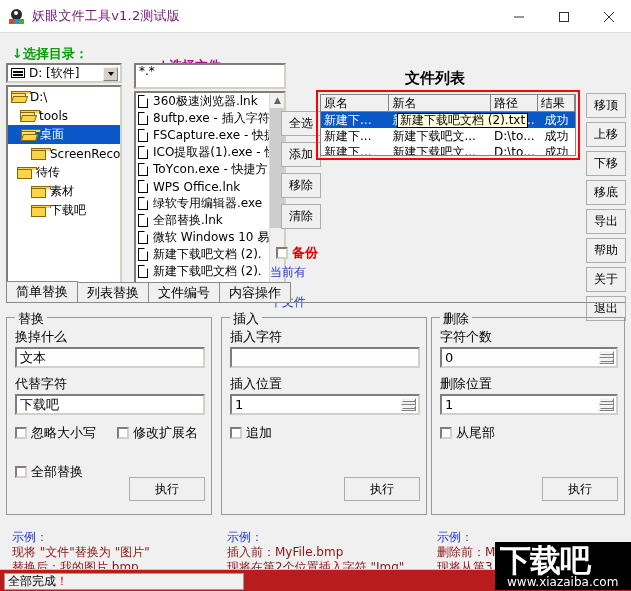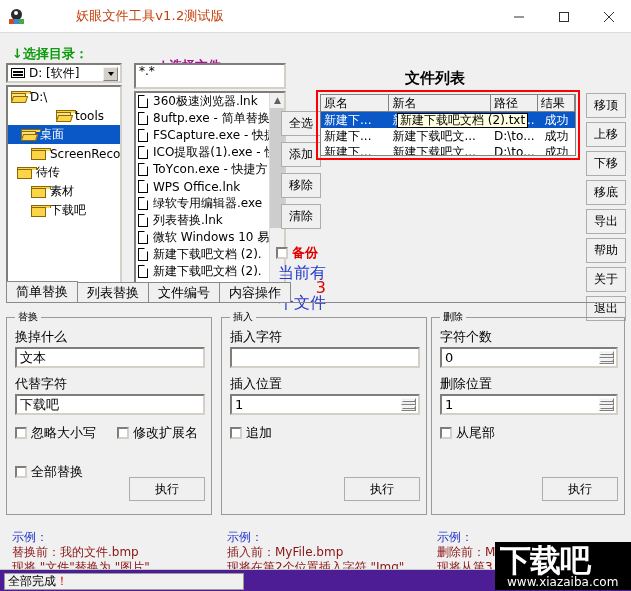--- a/index.html
+++ b/index.html
@@ -25,21 +25,21 @@
     position:absolute; left:2px; top:1px; width:11px; height:11px;
     border-radius:50%; background:#2b2b2b;
   }
   #app-icon .eye:after {
     content:""; position:absolute; left:3px; top:2px; width:4px; height:4px;
     border-radius:50%; background:#ffffff;
   }
   #app-icon .sp1 { position:absolute; left:0px; bottom:0px; width:5px;height:5px;background:#d04a27; }
   #app-icon .sp2 { position:absolute; left:5px; bottom:0px; width:5px;height:5px;background:#3a8ad0; }
   #app-icon .sp3 { position:absolute; left:10px; bottom:0px; width:5px;height:5px;background:#49a849; }
-  #title-text { font-size: 13px; color: #c2410c; letter-spacing: .2px; margin-left: 44px; }
+  #title-text { font-size: 13px; color: #701a75; letter-spacing: .2px; }
   #win-controls { position:absolute; right:0; top:0; height:33px; display:flex; }
   .win-btn {
     width: 45px; height: 33px; display:flex; align-items:center; justify-content:center;
     color:#303030; font-size: 12px; line-height:1; cursor: default;
   }
   .win-btn svg { display:block; }
 
   
   #client {
     position:absolute; left:0; top:33px; width:631px; height:448px;
@@ -142,22 +142,22 @@
 
   #backup-row {
     position:absolute; left:276px; top:211px; display:flex; align-items:center;
   }
   .cb {
     width:12px;height:12px;background:#ffffff;border:2px inset #d4d0c8;margin-right:4px;flex:none;
   }
   #backup-label { color:#e00000; font-weight:bold; font-size:13px; }
 
   #count-box {
-    position:absolute; left:270px; top:232px; width:56px; text-align:right;
-    font-size:16px; line-height:15px;
+    position:absolute; left:270px; top:232px; width:56px; text-align:left;
+    font-size:12px; line-height:15px;
   }
   #count-box .blue { color:#2436c8; }
   #count-box .red { color:#e00000; }
 
   
   #list-title {
     position:absolute; left:315px; top:36px; width:240px; text-align:center;
     font-size:15px; font-weight:bold; color:#000;
   }
   #grid-frame {
@@ -197,21 +197,21 @@
   #tab-strip-line {
     position:absolute; left:6px; top:269px; width:619px; height:1px; background:#8a8a8a;
   }
 
   
   .group {
     position:absolute; border:1px solid #9a9a9a; background:transparent;
   }
   .group > .legend {
     position:absolute; top:-8px; left:8px; background:#f0f0f0; padding:0 3px;
-    font-size:10px; color:#000;
+    font-size:13px; color:#000;
   }
   .fld-label { position:absolute; font-size:13px; color:#000; }
   .txtbox {
     position:absolute; background:#ffffff; border:2px inset #d4d0c8;
     font-size:13px; color:#000; padding:1px 3px; display:flex; align-items:center;
   }
   .spin {
     position:absolute; right:2px; top:2px; width:15px; bottom:2px;
     display:flex; flex-direction:column;
   }
@@ -224,21 +224,21 @@
   .cbrow { position:absolute; display:flex; align-items:center; font-size:13px; }
   .exec-btn { position:absolute; width:76px; height:24px; }
 
   .example { position:absolute; font-size:12px; line-height:15px; }
   .ex-title { color:#2436c8; }
   .ex-line { color:#8a1414; }
 
   
   #statusbar {
     position:absolute; left:0; bottom:0; width:631px; height:22px;
-    background:#4c1d95; border-top:1px solid #c8c8c8;
+    background:#b91c1c; border-top:1px solid #c8c8c8;
   }
   #status-text {
     position:absolute; left:4px; top:3px; width:240px; height:17px;
     border:1px solid #9a9a9a; background:#f0f0f0; font-size:12px;
     display:flex; align-items:center; padding-left:3px;
   }
   #status-text .bang { color:#e00000; }
 
   
   #watermark {
@@ -304,21 +304,21 @@
 
   <div id="dir-tree">
       <div class="tree-item" style="padding-left: 3px;">
         <span class="folder-ico open">
           <span class="tab"></span>
           <span class="body"></span>
           <span class="flap"></span>
         </span>
         <span>D:\</span>
       </div>
-      <div class="tree-item" style="padding-left: 12px; margin-left: 36px;">
+      <div class="tree-item" style="padding-left: 12px;">
         <span class="folder-ico open">
           <span class="tab"></span>
           <span class="body"></span>
           <span class="flap"></span>
         </span>
         <span>tools</span>
       </div>
       <div class="tree-item selected" style="padding-left: 13px;">
         <span class="folder-ico open">
           <span class="tab"></span>
@@ -362,21 +362,21 @@
   </div>
 
   <div id="file-list">
     <div class="inner">
         <div class="file-item">
           <span class="doc-ico"></span>
           <span>360极速浏览器.lnk</span>
         </div>
         <div class="file-item">
           <span class="doc-ico"></span>
-          <span>8uftp.exe - 简单替换</span>
+          <span>8uftp.exe - 插入字符</span>
         </div>
         <div class="file-item">
           <span class="doc-ico"></span>
           <span>FSCapture.exe - 快捷</span>
         </div>
         <div class="file-item">
           <span class="doc-ico"></span>
           <span>ICO提取器(1).exe - 快</span>
         </div>
         <div class="file-item">
@@ -386,21 +386,21 @@
         <div class="file-item">
           <span class="doc-ico"></span>
           <span>WPS Office.lnk</span>
         </div>
         <div class="file-item">
           <span class="doc-ico"></span>
           <span>绿软专用编辑器.exe</span>
         </div>
         <div class="file-item">
           <span class="doc-ico"></span>
-          <span>列表替换.lnk</span>
+          <span>全部替换.lnk</span>
         </div>
         <div class="file-item">
           <span class="doc-ico"></span>
           <span>微软 Windows 10 易</span>
         </div>
         <div class="file-item">
           <span class="doc-ico"></span>
           <span>新建下载吧文档 (2).</span>
         </div>
         <div class="file-item">
@@ -512,21 +512,20 @@
       <span>修改扩展名</span>
     </div>
     <div class="cbrow" style="left:8px; top:128px;margin-top:17px;">
       <div class="cb"></div>
       <span>全部替换</span>
     </div>
     <div class="btn exec-btn" style="left:122px; top:159px;">执行</div>
   </div>
   <div class="example" style="left:12px; top:497px;">
     <div class="ex-title">示例：</div>
-    <div class="ex-line">替换前：我的文件.bmp</div>
     <div class="ex-line">现将 "文件"替换为 "图片"</div>
     <div class="ex-line">替换后：我的图片.bmp</div>
   </div>
 
   <div class="group" style="left:221px; top:284px; width:206px; height:198px;">
     <span class="legend">插入</span>
     <div class="fld-label" style="left:8px; top:10px;">插入字符</div>
     <div class="txtbox" style="left:8px; top:29px; width:190px; height:21px;">
       <span></span>
     </div>

